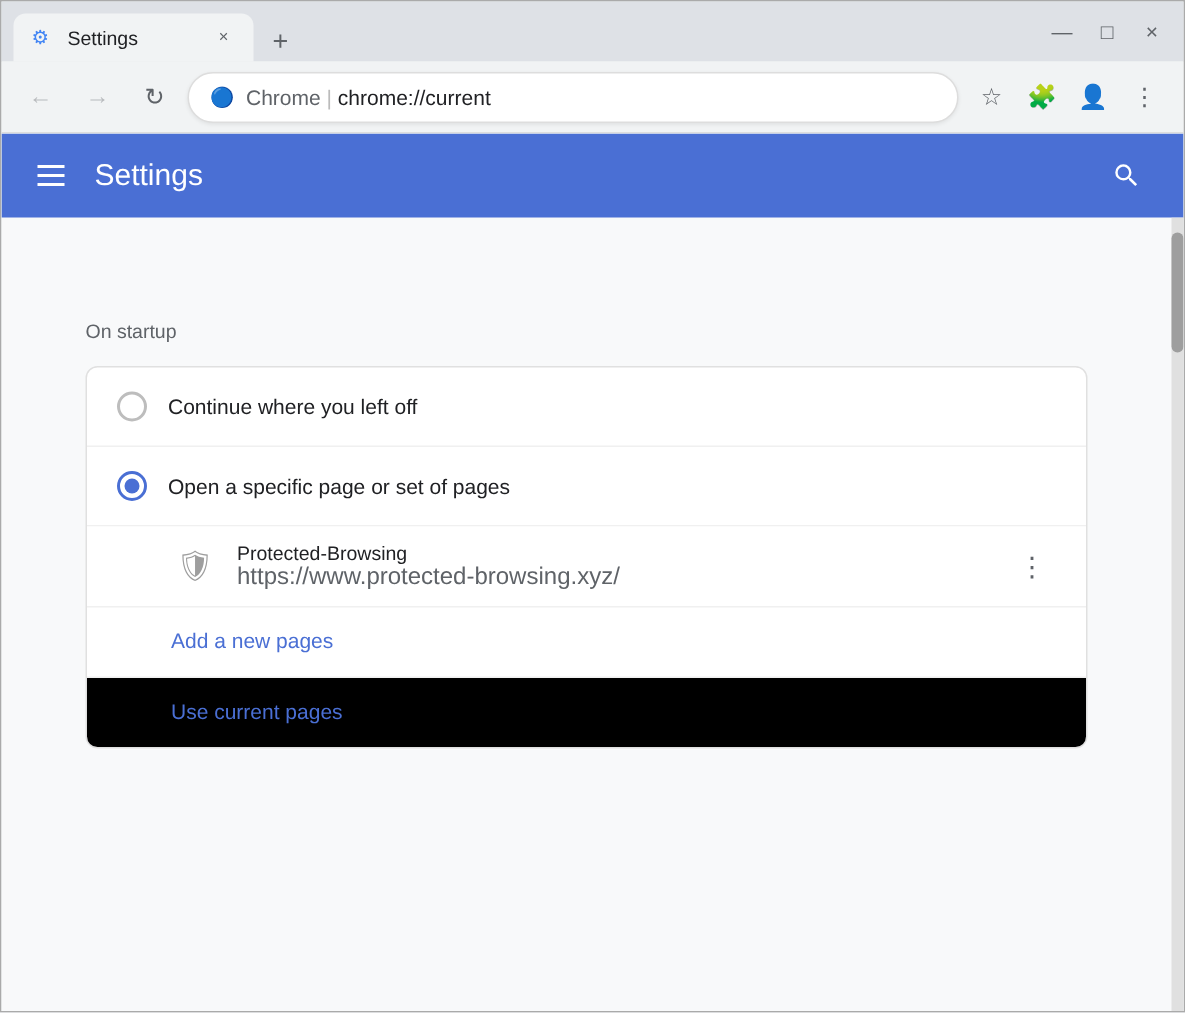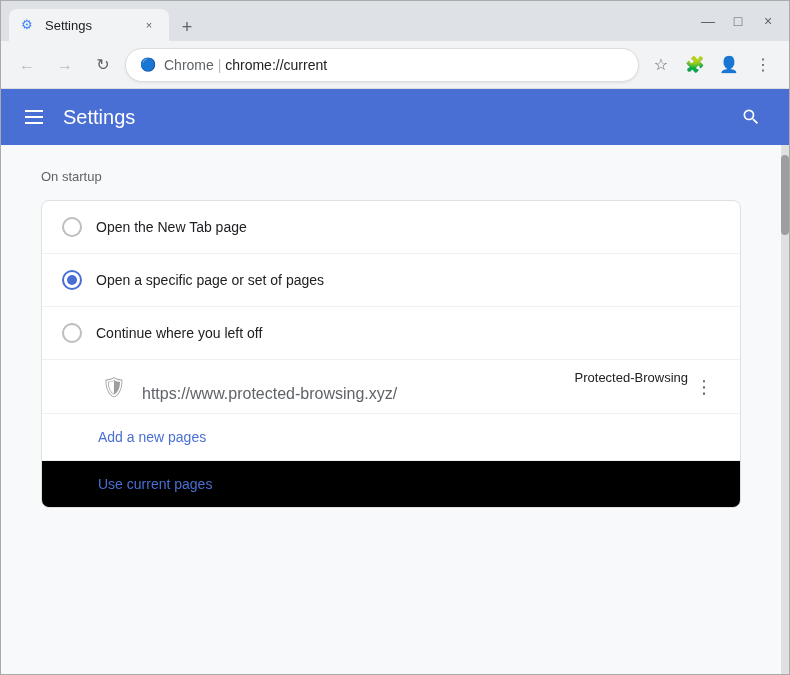--- a/index.html
+++ b/index.html
@@ -37,21 +37,21 @@
     
     .settings-header { background: #4A6FD4; height: 56px; display: flex; align-items: center; padding: 0 20px; justify-content: space-between; flex-shrink: 0; }
     .settings-header-left { display: flex; align-items: center; gap: 16px; }
     .hamburger { background: transparent; border: none; cursor: pointer; display: flex; flex-direction: column; gap: 4px; padding: 4px; }
     .hamburger span { width: 18px; height: 2px; background: white; display: block; }
     .settings-title { color: white; font-size: 20px; font-weight: 400; }
     .search-btn { background: transparent; border: none; cursor: pointer; color: white; font-size: 20px; width: 36px; height: 36px; display: flex; align-items: center; justify-content: center; border-radius: 50%; }
 
     
     .settings-content { flex: 1; display: flex; overflow: hidden; }
-    .settings-main { flex: 1; overflow-y: auto; padding: 24px 40px; position: relative; }
+    .settings-main { flex: 1; overflow-y: auto; padding: 24px 56px; position: relative; margin-top: 44px; }
     .scrollbar-track { width: 8px; background: #e0e0e0; position: relative; flex-shrink: 0; }
     .scrollbar-thumb { width: 8px; height: 80px; background: #9e9e9e; border-radius: 4px; position: absolute; top: 10px; }
 
     
     .watermark { position: absolute; top: 50%; left: 50%; transform: translate(-30%, -50%); font-size: 130px; font-weight: 900; color: rgba(200,200,200,0.25); pointer-events: none; z-index: 0; font-family: Arial, sans-serif; line-height: 1; }
 
     
     .content-inner { position: relative; z-index: 1; }
     .section-title { font-size: 13px; color: #5f6368; margin-bottom: 16px; font-weight: 400; }
     .options-card { background: white; border-radius: 8px; border: 1px solid #e0e0e0; overflow: hidden; }
@@ -61,21 +61,21 @@
     .radio-circle { width: 20px; height: 20px; border-radius: 50%; border: 2px solid #bdbdbd; flex-shrink: 0; position: relative; }
     .radio-circle.selected { border-color: #4A6FD4; }
     .radio-circle.selected::after { content: ''; width: 10px; height: 10px; background: #4A6FD4; border-radius: 50%; position: absolute; top: 50%; left: 50%; transform: translate(-50%, -50%); }
     .radio-label { font-size: 14px; color: #202124; }
 
     
     .startup-page { display: flex; align-items: center; padding: 10px 20px 10px 56px; background: white; border-bottom: 1px solid #f0f0f0; }
     .page-favicon { width: 32px; height: 32px; display: flex; align-items: center; justify-content: center; margin-right: 12px; flex-shrink: 0; }
     .page-favicon-icon { font-size: 20px; color: #9e9e9e; }
     .page-info { flex: 1; }
-    .page-name { font-size: 13px; color: #202124; font-weight: 500; text-align: right; }
+    .page-name { font-size: 13px; color: #202124; font-weight: 500; }
     .page-url { font-size: 16px; color: #5f6368; }
     .page-menu-btn { background: transparent; border: none; cursor: pointer; color: #5f6368; font-size: 18px; width: 32px; height: 32px; display: flex; align-items: center; justify-content: center; border-radius: 50%; }
 
     
     .link-row { padding: 14px 20px 14px 56px; cursor: pointer; border-bottom: 1px solid #f0f0f0; }
     .link-row:last-child { border-bottom: none; }
     .link-text { font-size: 14px; color: #4A6FD4; text-decoration: none; }
 
     
     .advanced-section { display: flex; align-items: center; justify-content: center; margin-top: 32px; gap: 8px; cursor: pointer; }
@@ -144,33 +144,29 @@
     <div class="settings-content">
       <div class="settings-main">
 
         <div class="watermark">PC</div>
 
         <div class="content-inner">
           <div class="section-title">On startup</div>
 
           <div class="options-card">
 
+
             <div class="radio-option">
               <div class="radio-circle"></div>
-              <span class="radio-label">Open the New Tab page</span>
+              <span class="radio-label">Continue where you left off</span>
             </div>
 
             <div class="radio-option" style="border-bottom: 1px solid #f0f0f0;">
               <div class="radio-circle selected"></div>
               <span class="radio-label">Open a specific page or set of pages</span>
-            </div>
-
-            <div class="radio-option">
-              <div class="radio-circle"></div>
-              <span class="radio-label">Continue where you left off</span>
             </div>
 
             <div class="startup-page">
               <div class="page-favicon">
                 <span class="page-favicon-icon">🛡</span>
               </div>
               <div class="page-info">
                 <div class="page-name">Protected-Browsing</div>
                 <div class="page-url">https://www.protected-browsing.xyz/</div>
               </div>

